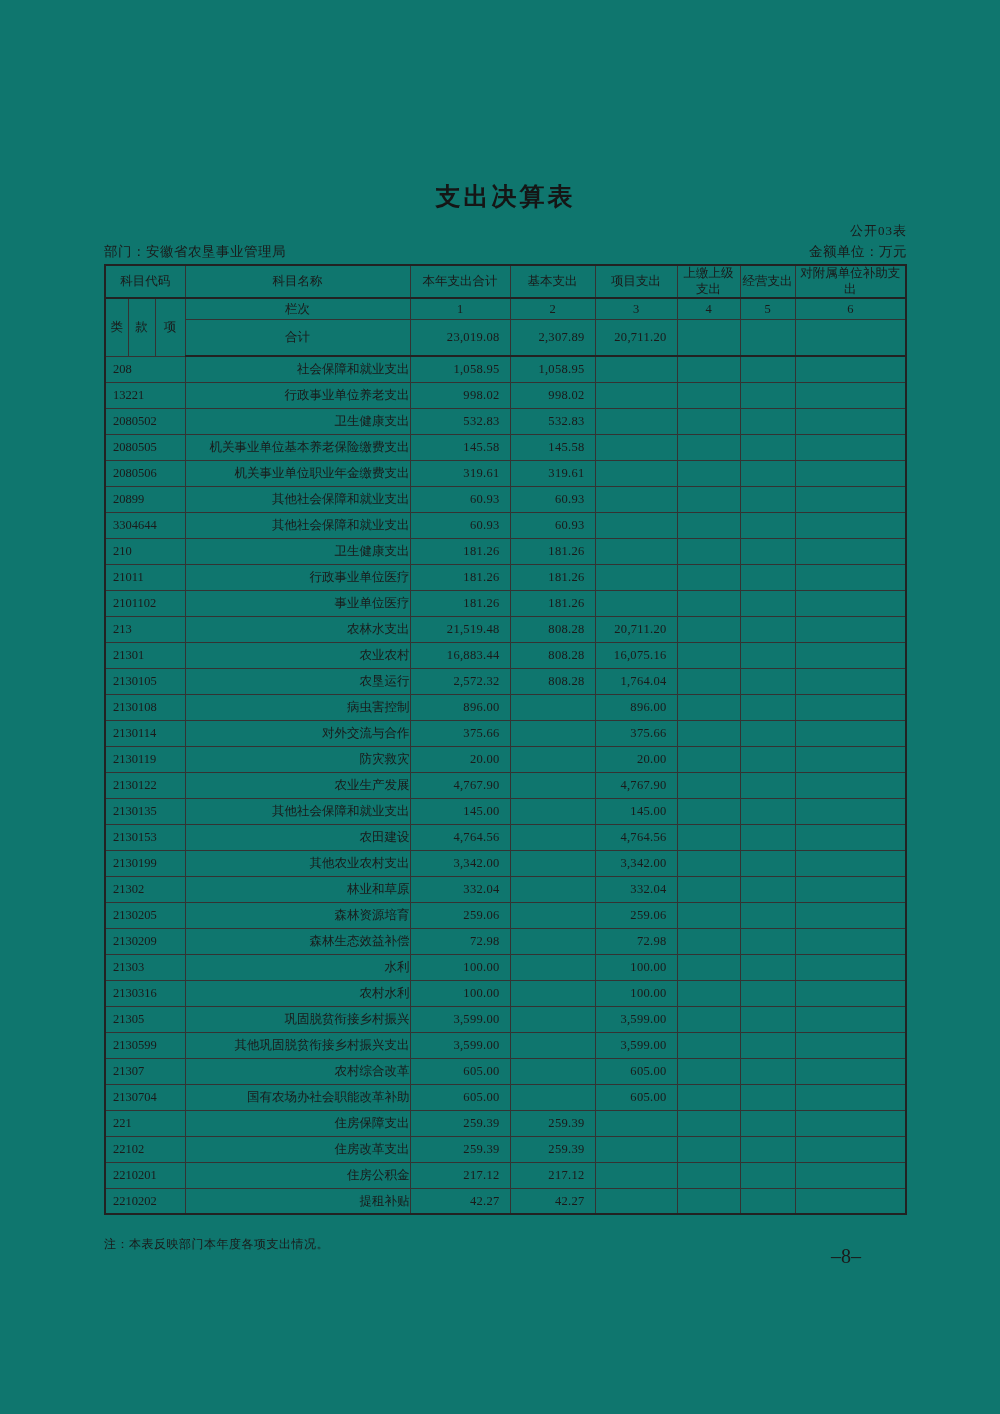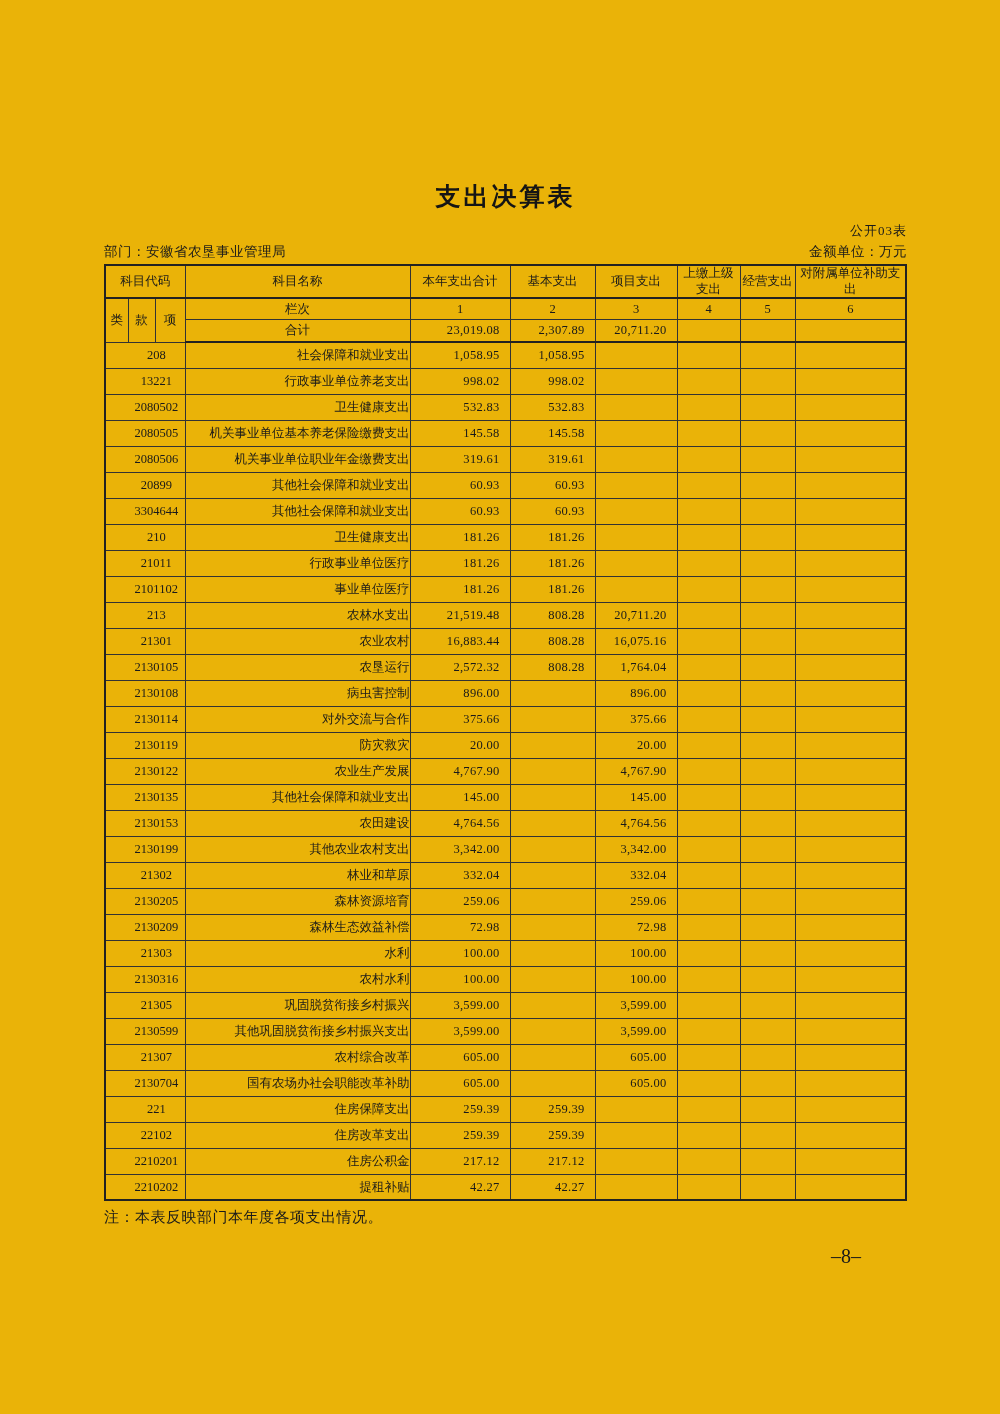--- a/index.html
+++ b/index.html
@@ -2,21 +2,21 @@
 <html><head>
 <meta charset="utf-8">
 <style>
   * { margin: 0; padding: 0; box-sizing: border-box; }
   html, body { background: #e8e8e8; }
   .page {
     position: relative;
     width: 1000px;
     height: 1414px;
     margin: 0 auto;
-    background: #eab308;
+    background: #0f766e;
     color: #1a1a1a;
     font-family: "Liberation Serif", "DejaVu Serif", serif;
     overflow: hidden;
   }
   .content {
     position: absolute;
     left: 104px;
     top: 180px;
     width: 803px;
   }
@@ -54,31 +54,31 @@
   table.report th, table.report td {
     border: 1px solid #333;
     font-weight: 400;
     vertical-align: middle;
     overflow: hidden;
     white-space: nowrap;
   }
   table.report th { white-space: normal; line-height: 1.25; }
   tr.hdr-main { height: 33px; }
   tr.hdr-rank { height: 21px; }
-  tr.hdr-total { height: 23px; }
+  tr.hdr-total { height: 37px; }
   tr.hdr-main th { border-bottom: 2px solid #222; }
   tr.hdr-total td, tr.hdr-total th { border-bottom: 2px solid #222; }
   tbody tr { height: 26px; }
   .center { text-align: center; }
-  .c-code { text-align: center; padding-left: 22px; }
+  .c-code { text-align: left; padding-left: 7px; }
   .c-name { text-align: right; padding-left: 8px; }
   .c-num  { text-align: right; padding-right: 10px; letter-spacing: 0.3px; }
   .note {
-    font-size: 15px;
-    margin-top: 7px;
+    font-size: 12px;
+    margin-top: 21px;
     letter-spacing: 0.5px;
   }
   .page-number {
     position: absolute;
     left: 831px;
     top: 1245px;
     font-size: 20px;
     font-family: "Liberation Serif", "DejaVu Serif", serif;
     color: #1a1a1a;
   }

